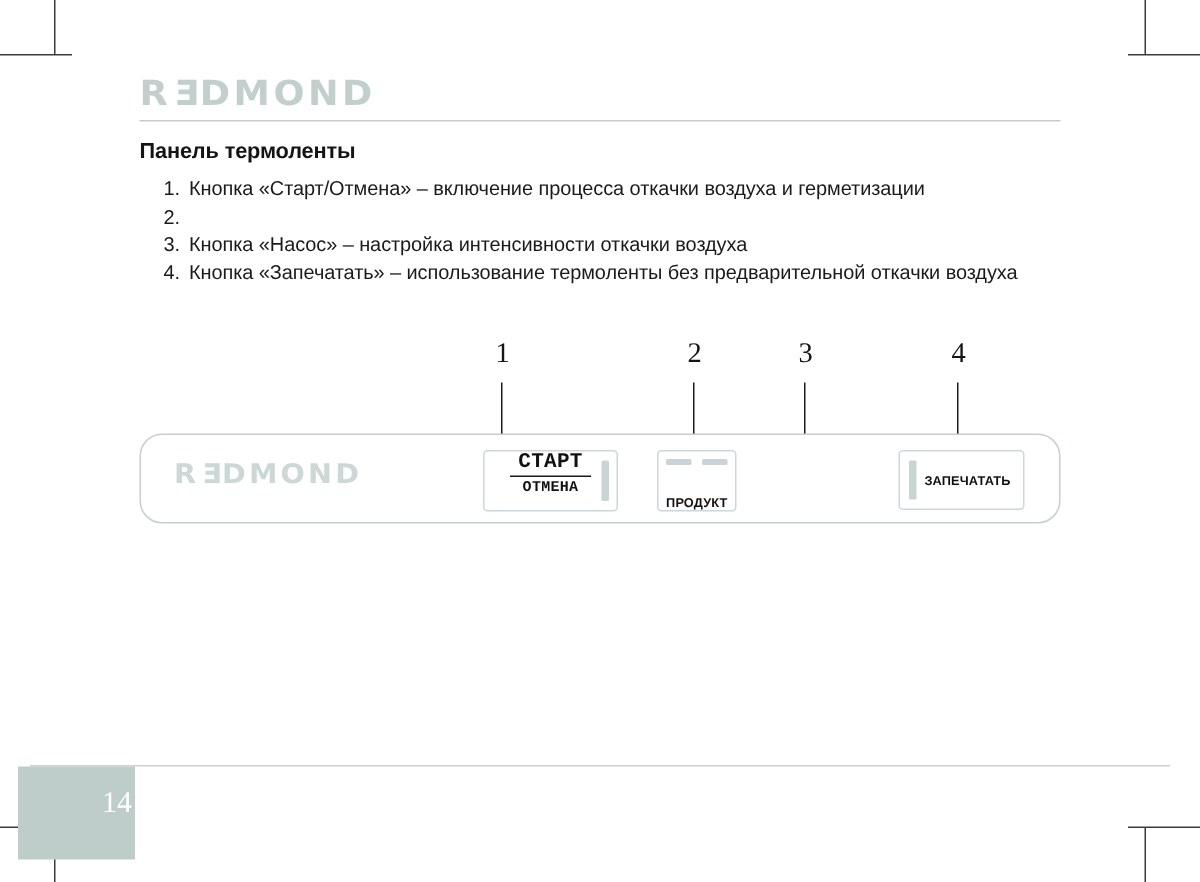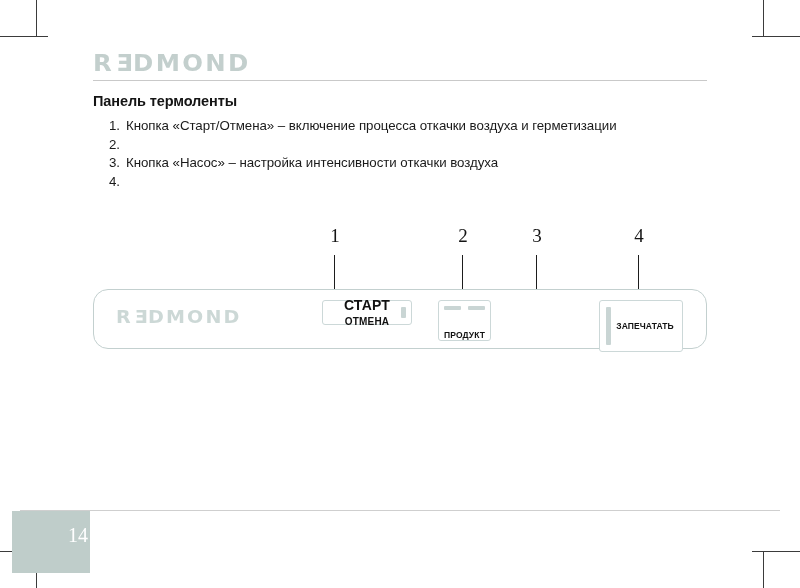--- a/index.html
+++ b/index.html
@@ -156,23 +156,24 @@
     flex-direction: column;
     align-items: center;
     justify-content: flex-end;
   }
 
   
   .btn-start {
     left: 228px;
     top: 10px;
     width: 90px;
-    height: 25px;
+    height: 41px;
     flex-direction: column;
-    justify-content: center;
+    justify-content: flex-start;
+    font-family: Liberation Mono, monospace;
   }
   .btn-start .lbl-top {
     font-size: 14px;
     font-weight: bold;
     letter-spacing: 0.2px;
     color: #111;
     line-height: 1;
     padding-bottom: 2px;
   }
   .btn-start .divider {
@@ -226,21 +227,21 @@
     margin-top: 6px;
   }
   .btn-product { left: 344px; top: 10px; width: 53px; height: 41px; }
   .btn-pump    { left: 417px; top: 10px; width: 53px; height: 41px; }
 
   
   .btn-seal {
     left: 505px;
     top: 10px;
     width: 84px;
-    height: 52px;
+    height: 40px;
     flex-direction: row;
     justify-content: center;
   }
   .btn-seal .bar-vert {
     left: 6px;
     top: 6px;
     bottom: 6px;
   }
   .btn-seal .lbl {
     font-size: 8.5px;
@@ -302,20 +303,21 @@
   </div>
   <div class="list-row">
     <span class="list-num">2.</span>
   </div>
   <div class="list-row">
     <span class="list-num">3.</span>
     <span class="list-text">Кнопка «Насос» – настройка интенсивности откачки воздуха</span>
   </div>
   <div class="list-row">
     <span class="list-num">4.</span>
+    <span class="list-text">Кнопка «Запечатать» – использование термоленты без предварительной откачки воздуха</span>
   </div>
 </div>
 
 <div class="callout-num" style="left:335px;">1</div>
 <div class="callout-line" style="left:334px; height:46px;"></div>
 <div class="callout-dot" style="left:335px; top:301px;"></div>
 
 <div class="callout-num" style="left:463px;">2</div>
 <div class="callout-line" style="left:462px; height:47px;"></div>
 <div class="callout-dot" style="left:463px; top:301px;"></div>

